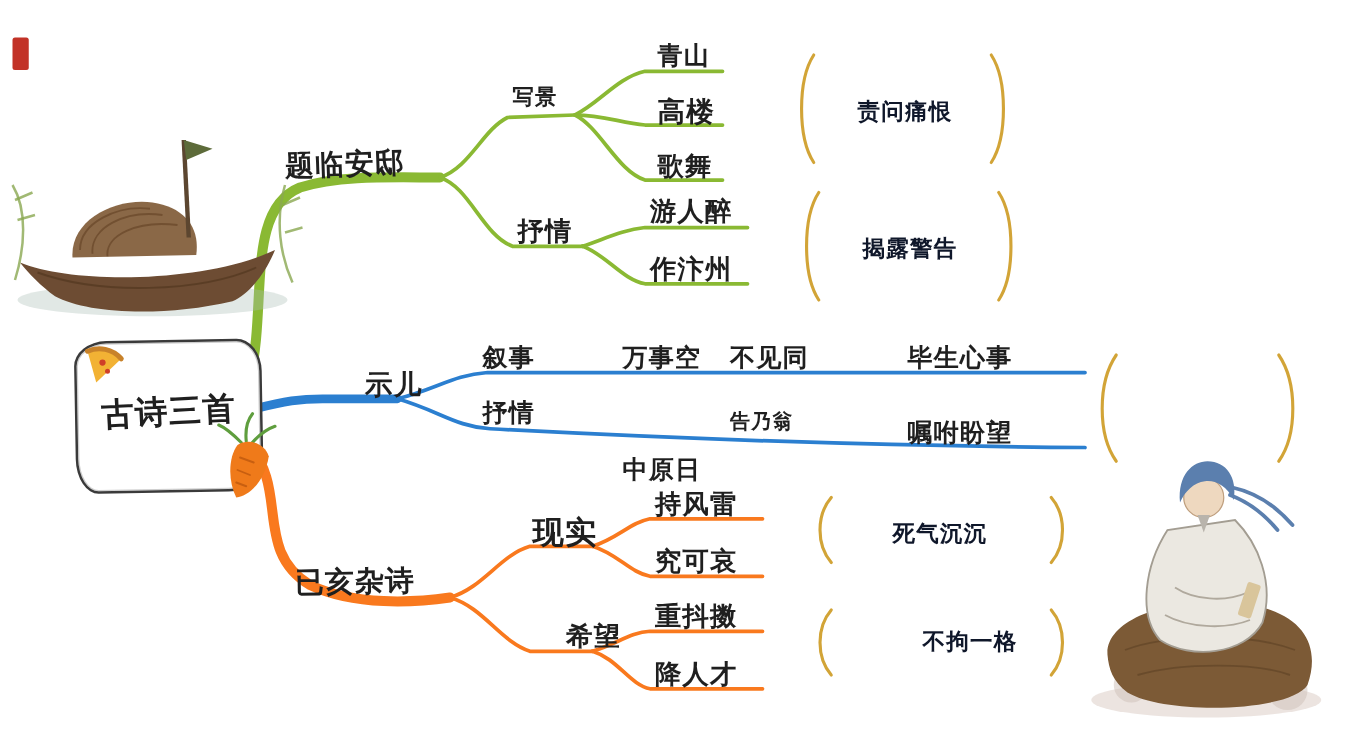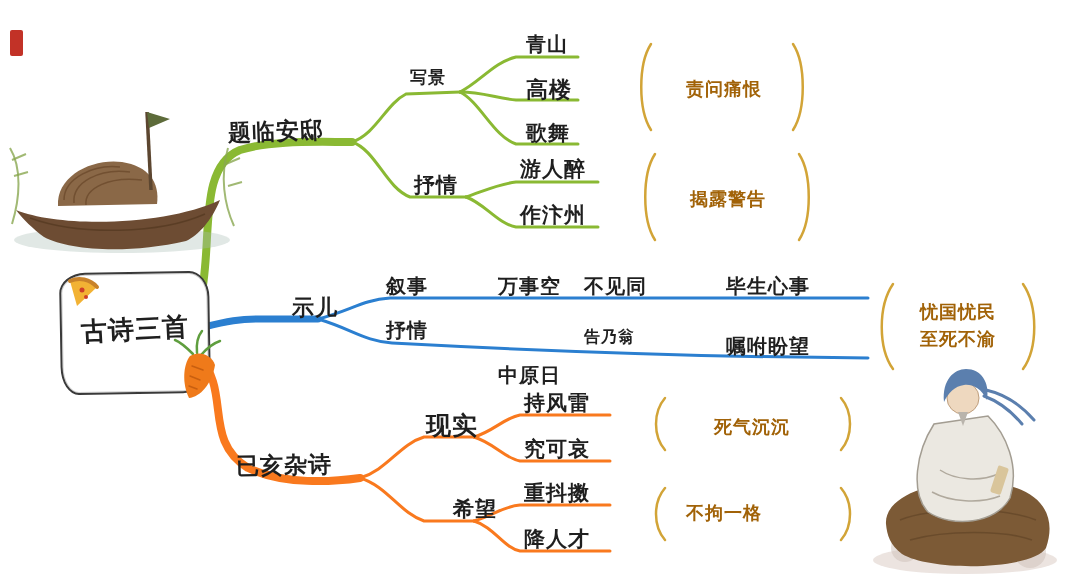--- a/index.html
+++ b/index.html
@@ -19,21 +19,21 @@
   }
   .center-box {
     position:absolute; z-index:1;
     left:60px; top:272px; width:146px; height:118px;
     background:#ffffff;
     border:2.5px solid #3a3a3a;
     border-radius:26px 20px 28px 18px / 20px 26px 18px 28px;
     box-shadow:inset 0 0 0 1px rgba(58,58,58,.25);
     transform:rotate(-1deg);
   }
-  .anno { color:#a16207; }
+  .anno { color:#0f172a; }
 </style>
 </head>
 <body>
 
 <div class="stage">
 
   <svg class="layer lines" viewBox="0 0 1080 586">
     <g stroke="#8ab933" fill="none" stroke-linecap="round">
       <path d="M200,302 C214,244 196,168 240,150 C272,140 314,142 352,142" stroke-width="8"></path>
       <path d="M352,142 C376,134 386,104 406,94 L460,92" stroke-width="3"></path>
@@ -129,28 +129,24 @@
 
   <div class="t" style="left:256px; top:293px; font-size:22px;margin-left:36px;">示儿</div>
   <div class="t" style="left:386px; top:273px; font-size:20px;">叙事</div>
   <div class="t" style="left:498px; top:273px; font-size:20px;">万事空</div>
   <div class="t" style="left:584px; top:273px; font-size:20px;">不见同</div>
   <div class="t" style="left:726px; top:273px; font-size:20px;">毕生心事</div>
   <div class="t" style="left:386px; top:317px; font-size:20px;">抒情</div>
   <div class="t" style="left:498px; top:326px; font-size:20px;margin-top:36px;">中原日</div>
   <div class="t" style="left:584px; top:327px; font-size:16px;">告乃翁</div>
   <div class="t" style="left:726px; top:333px; font-size:20px;">嘱咐盼望</div>
-  <div class="t anno" style="left:908px; top:299px; width:100px; text-align:center; font-size:18px; line-height:27px;">
-    <div>忧国忧民</div>
-    <div>至死不渝</div>
-  </div>
 
   <div class="t" style="left:236px; top:450px; font-size:23px; transform:rotate(-1deg);">已亥杂诗</div>
   <div class="t" style="left:426px; top:409px; font-size:25px;">现实</div>
   <div class="t" style="left:524px; top:389px; font-size:21px;">持风雷</div>
   <div class="t" style="left:524px; top:435px; font-size:21px;">究可哀</div>
   <div class="t anno" style="left:714px; top:415px; font-size:18px;text-align:center;">死气沉沉</div>
   <div class="t" style="left:426px; top:495px; font-size:21px;margin-left:27px;">希望</div>
   <div class="t" style="left:524px; top:479px; font-size:21px;">重抖擞</div>
   <div class="t" style="left:524px; top:525px; font-size:21px;">降人才</div>
-  <div class="t anno" style="left:686px; top:501px; font-size:18px;">不拘一格</div>
+  <div class="t anno" style="left:738px; top:501px; font-size:18px;">不拘一格</div>
 
 </div>
 
 </body></html>

